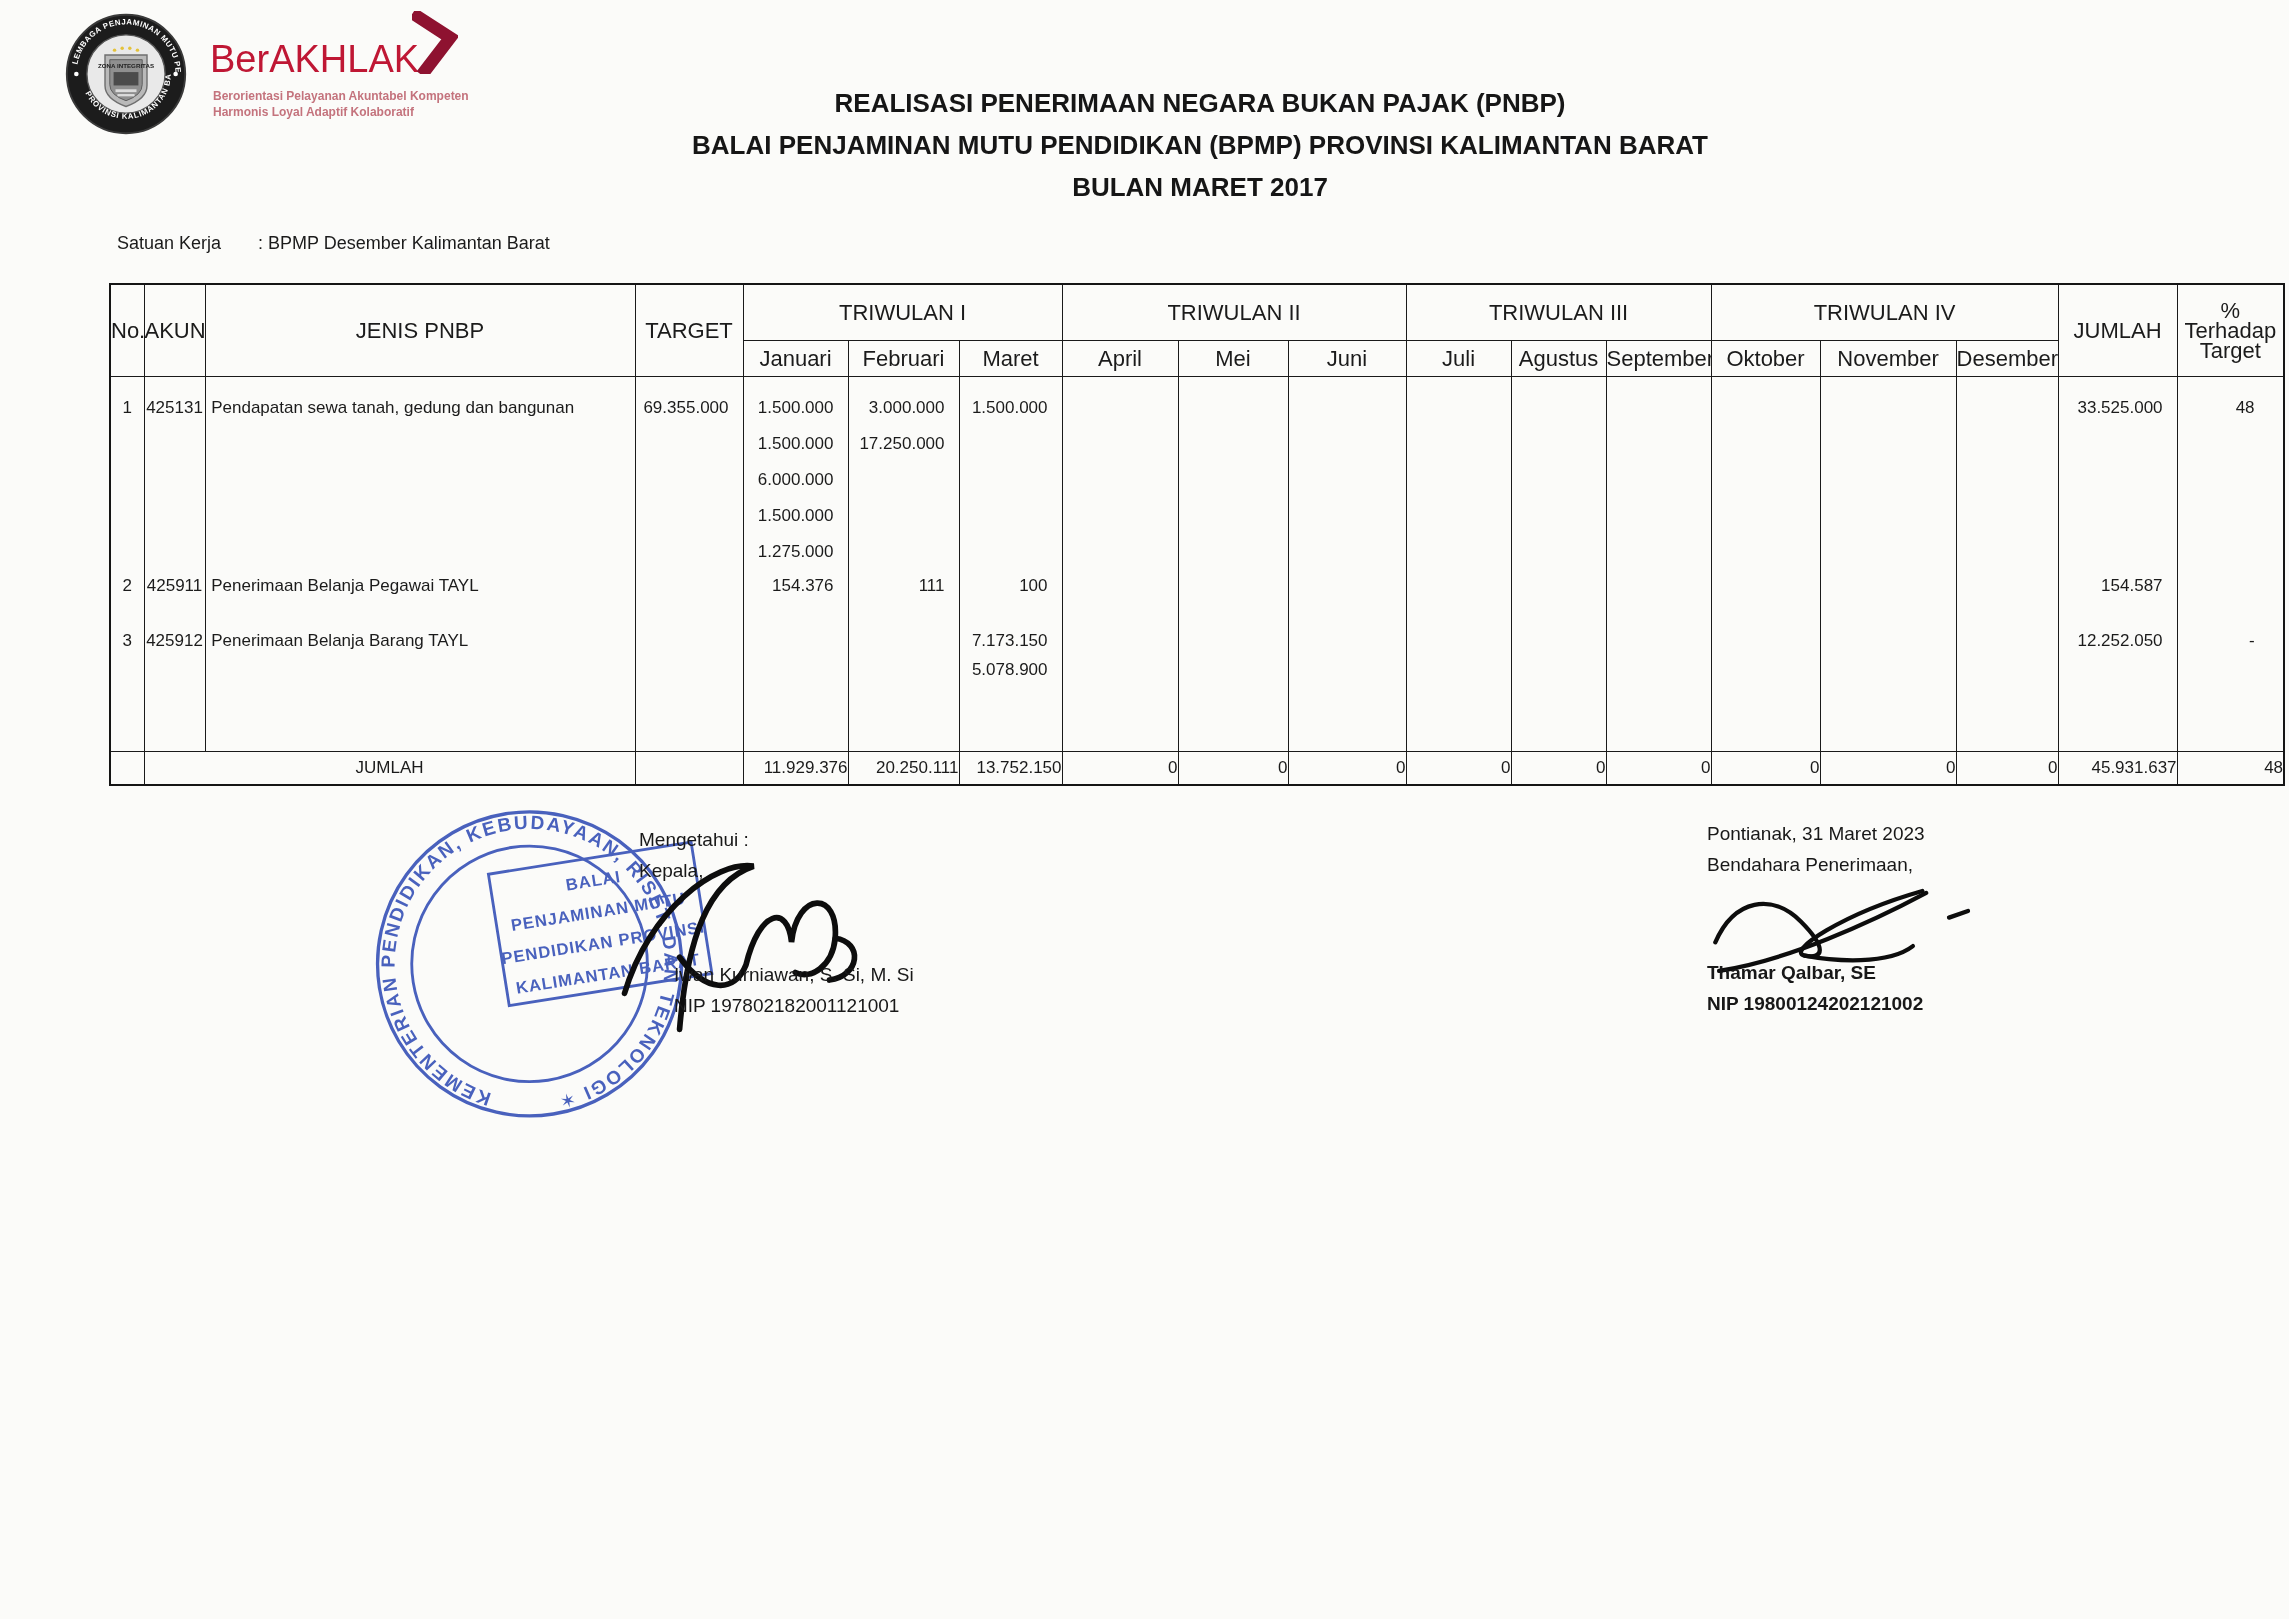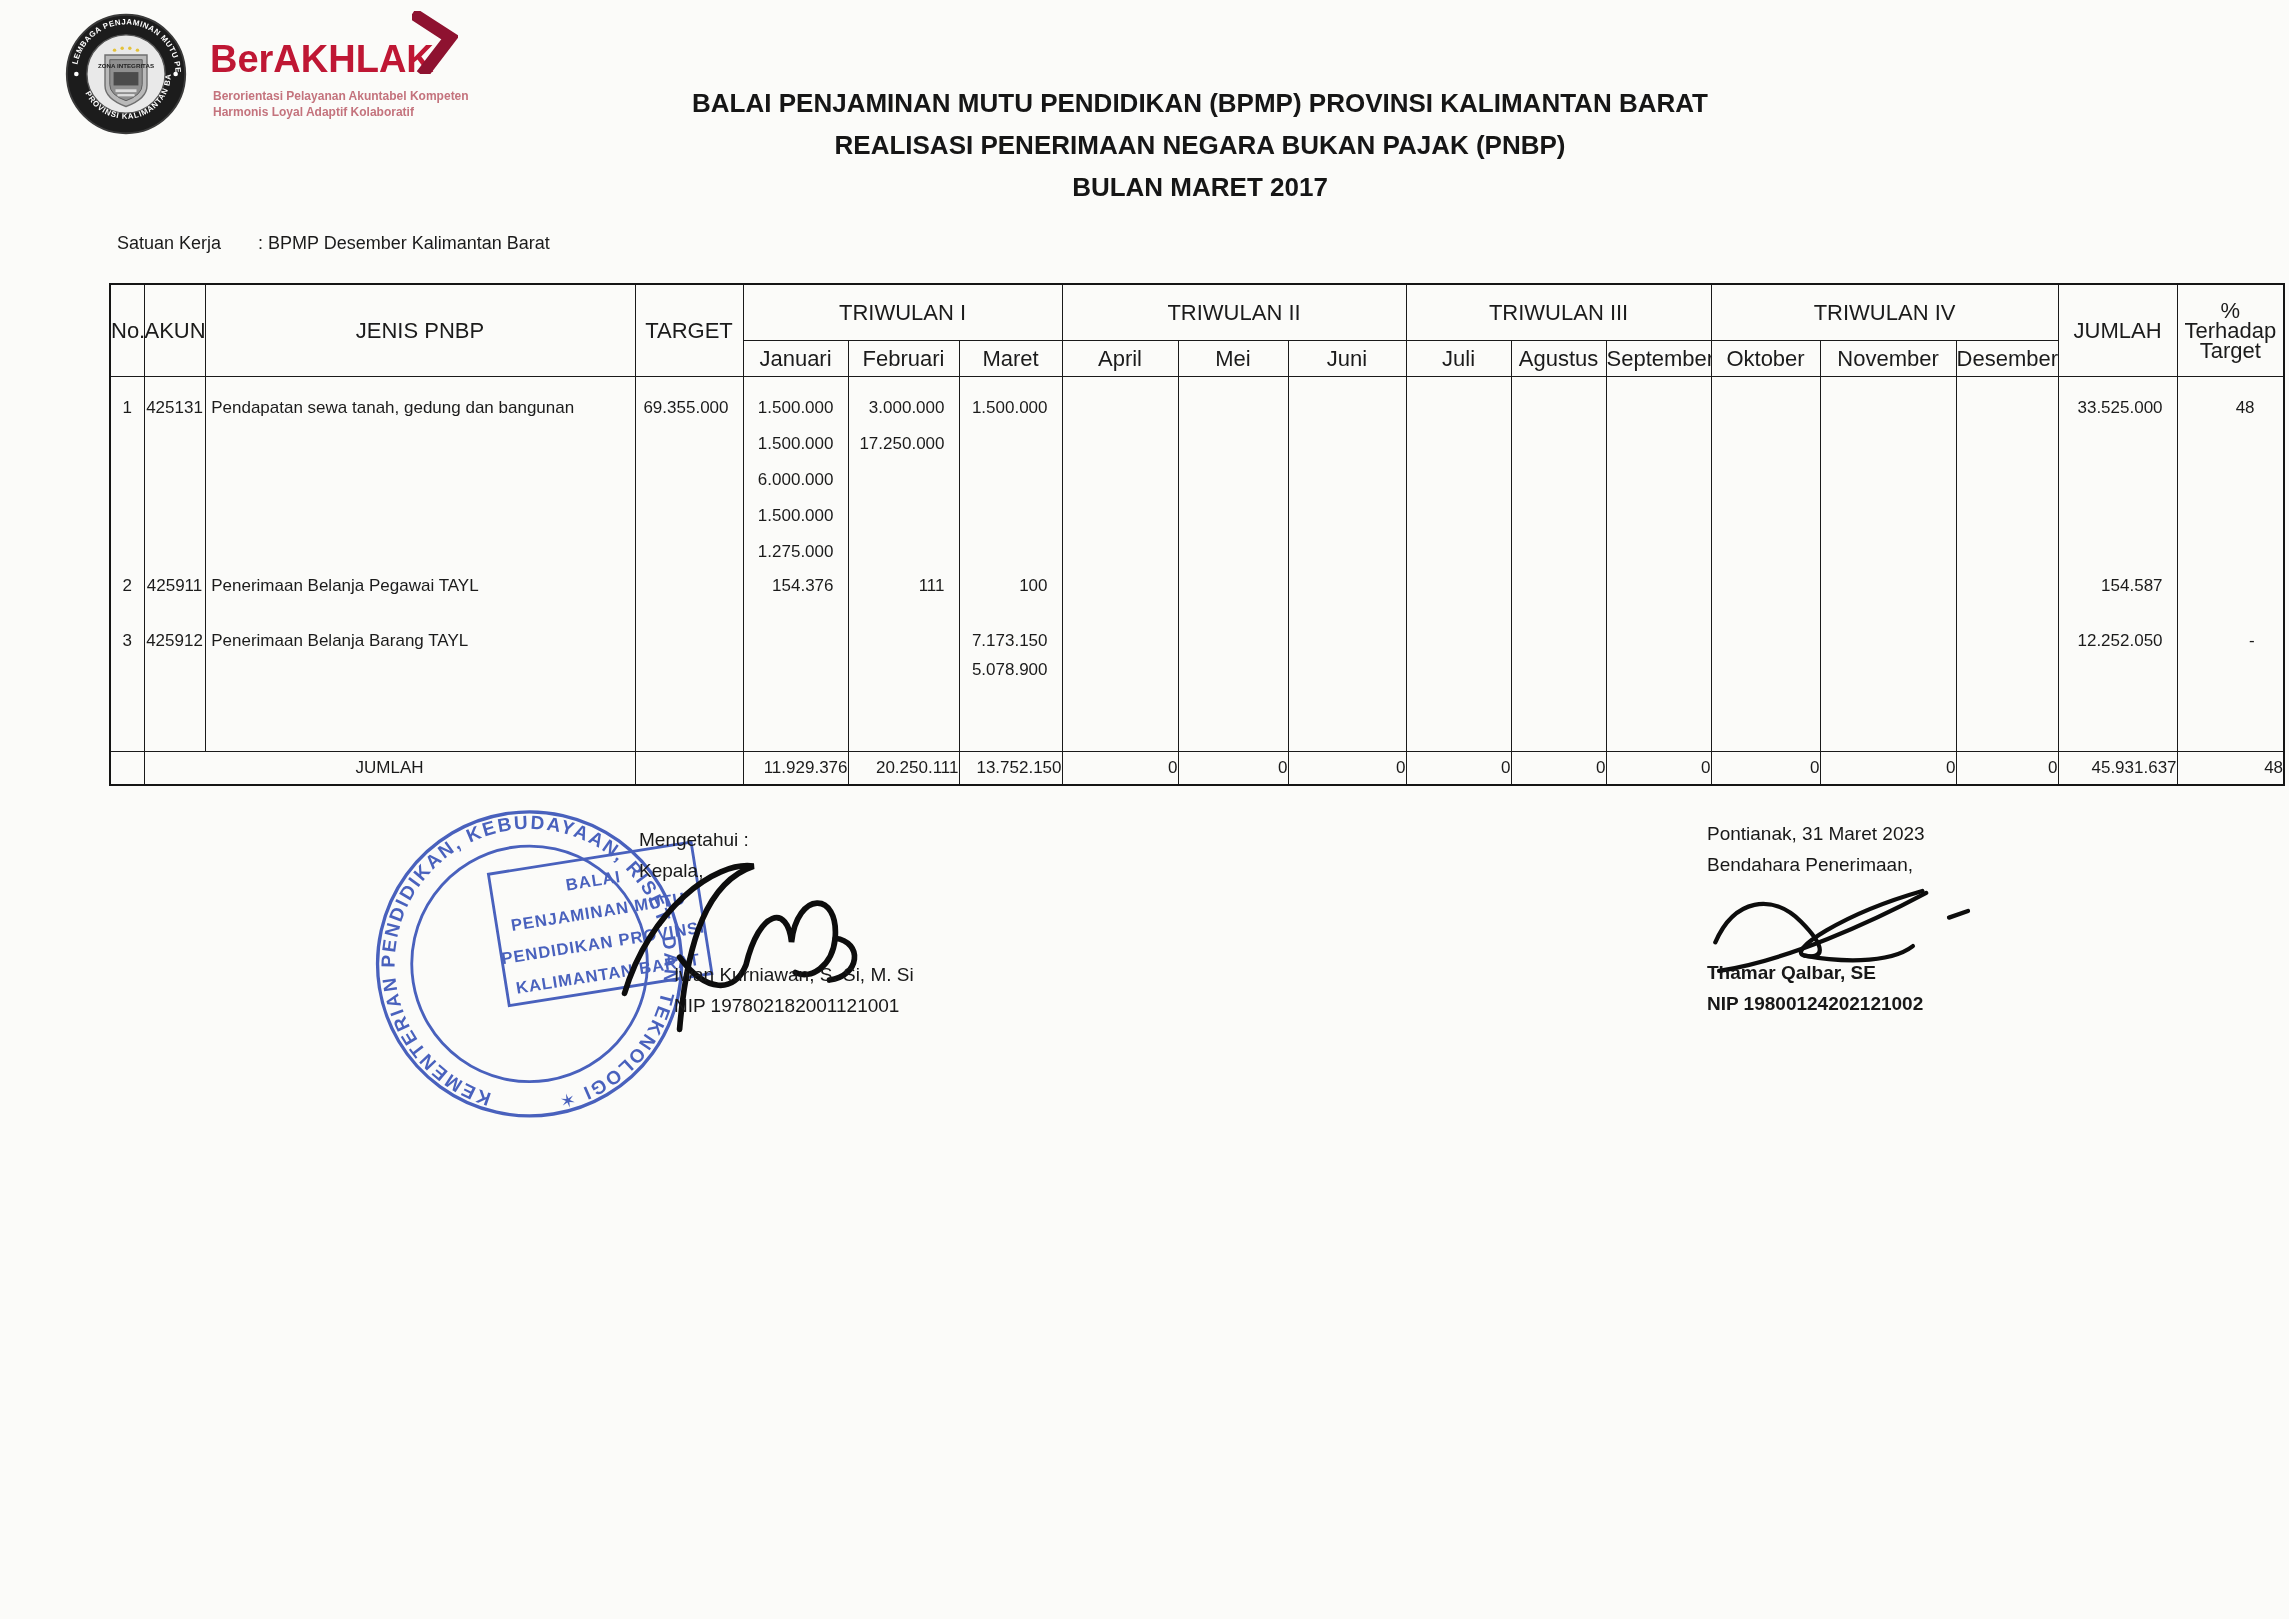--- a/index.html
+++ b/index.html
@@ -1,21 +1,21 @@
 <!DOCTYPE html>
 <html style="font-size:15px"><head>
 <meta charset="utf-8">
 <style>
   html,body{margin:0;padding:0;}
   body{font-family:"Liberation Sans","DejaVu Sans",sans-serif;background:#e8e8e8;}
   #page{position:relative;width:2289px;height:1620px;background:#fbfbf9;overflow:hidden;color:#1b1b1b;}
 
   
   #seal-svg{position:absolute;left:63px;top:11.4px;}
-  #brand-name{position:absolute;left:210px;top:38px;font-size:38px;font-weight:700;letter-spacing:0px;}
+  #brand-name{position:absolute;left:210px;top:38px;font-size:38px;font-weight:400;letter-spacing:0px;}
   #brand-chevron{position:absolute;left:412px;top:11.4px;}
   #brand-tagline{position:absolute;left:213px;top:88px;font-size:12px;line-height:16px;font-weight:700;}
 
   #title-block{position:absolute;left:380px;top:82px;width:1640px;text-align:center;
                font-size:26px;font-weight:700;line-height:42px;color:#161616;}
 
   #satuan-kerja{position:absolute;left:117px;top:233px;font-size:18px;}
   #satuan-kerja .sk-label{display:inline-block;width:141px;}
 
   
@@ -90,22 +90,22 @@
   <div id="brand-name" style="color:#bf1734;">BerAKHLAK</div>
   <svg id="brand-chevron" width="46" height="63" viewBox="0 0 48 66">
     <path d="M 6 6 L 40 28 L 14 62" fill="none" stroke="#8e1230" stroke-width="13" stroke-linecap="square"></path>
   </svg>
   <div id="brand-tagline" style="color:#c4737d;">
     <div>Berorientasi Pelayanan Akuntabel Kompeten</div>
     <div>Harmonis Loyal Adaptif Kolaboratif</div>
   </div>
 
   <div id="title-block">
+    <div>REALISASI PENERIMAAN NEGARA BUKAN PAJAK (PNBP)</div>
     <div>BALAI PENJAMINAN MUTU PENDIDIKAN (BPMP) PROVINSI KALIMANTAN BARAT</div>
-    <div>REALISASI PENERIMAAN NEGARA BUKAN PAJAK (PNBP)</div>
     <div>BULAN MARET 2017</div>
   </div>
 
   <div id="satuan-kerja">
     <span class="sk-label">Satuan Kerja</span><span>: BPMP Desember Kalimantan Barat</span>
   </div>
 
   <table id="pnbp-table">
     <colgroup>
       <col style="width:34px">

